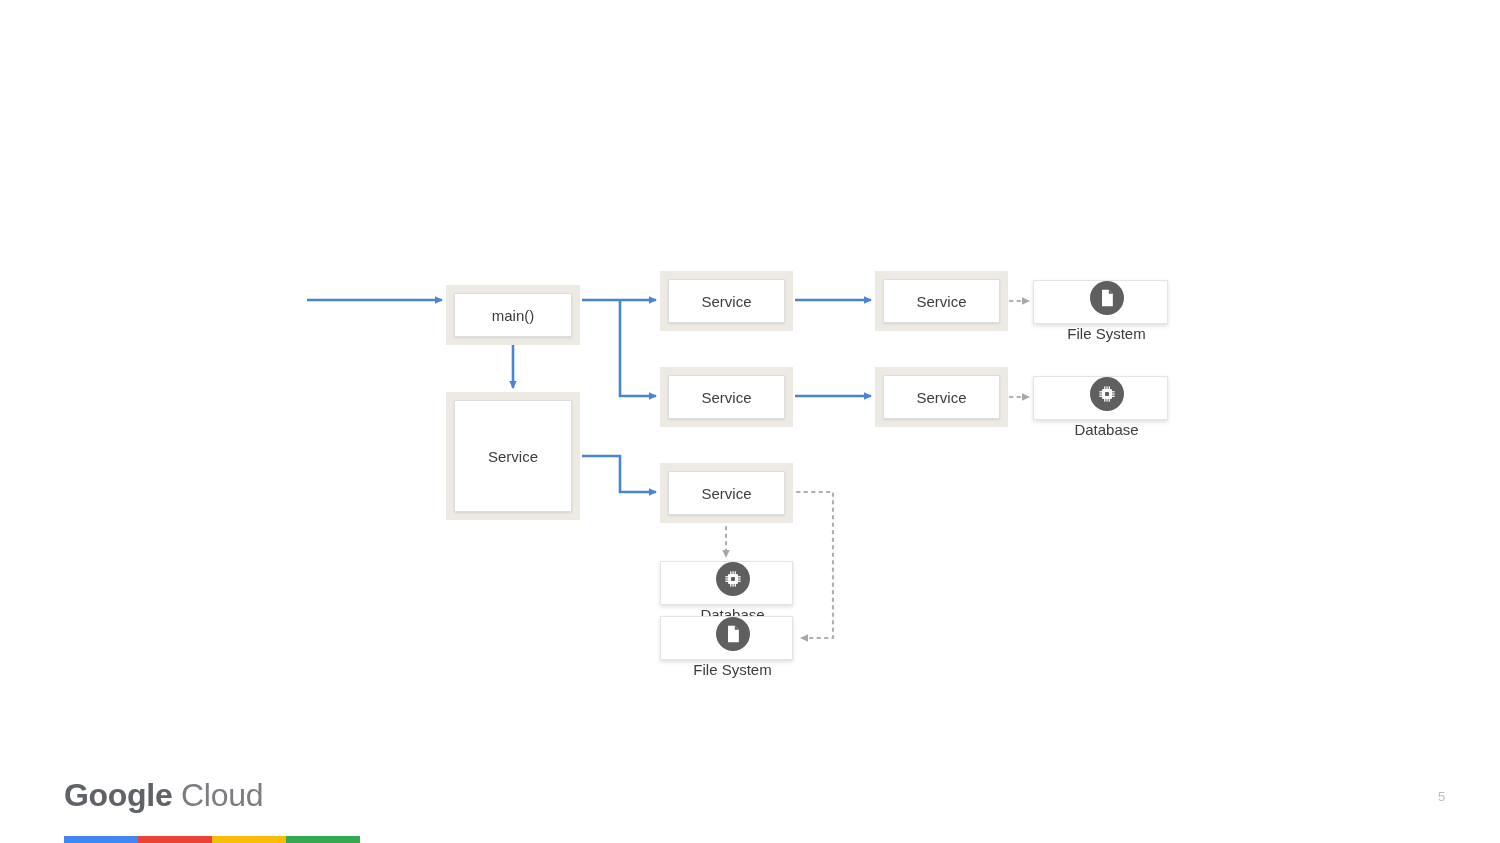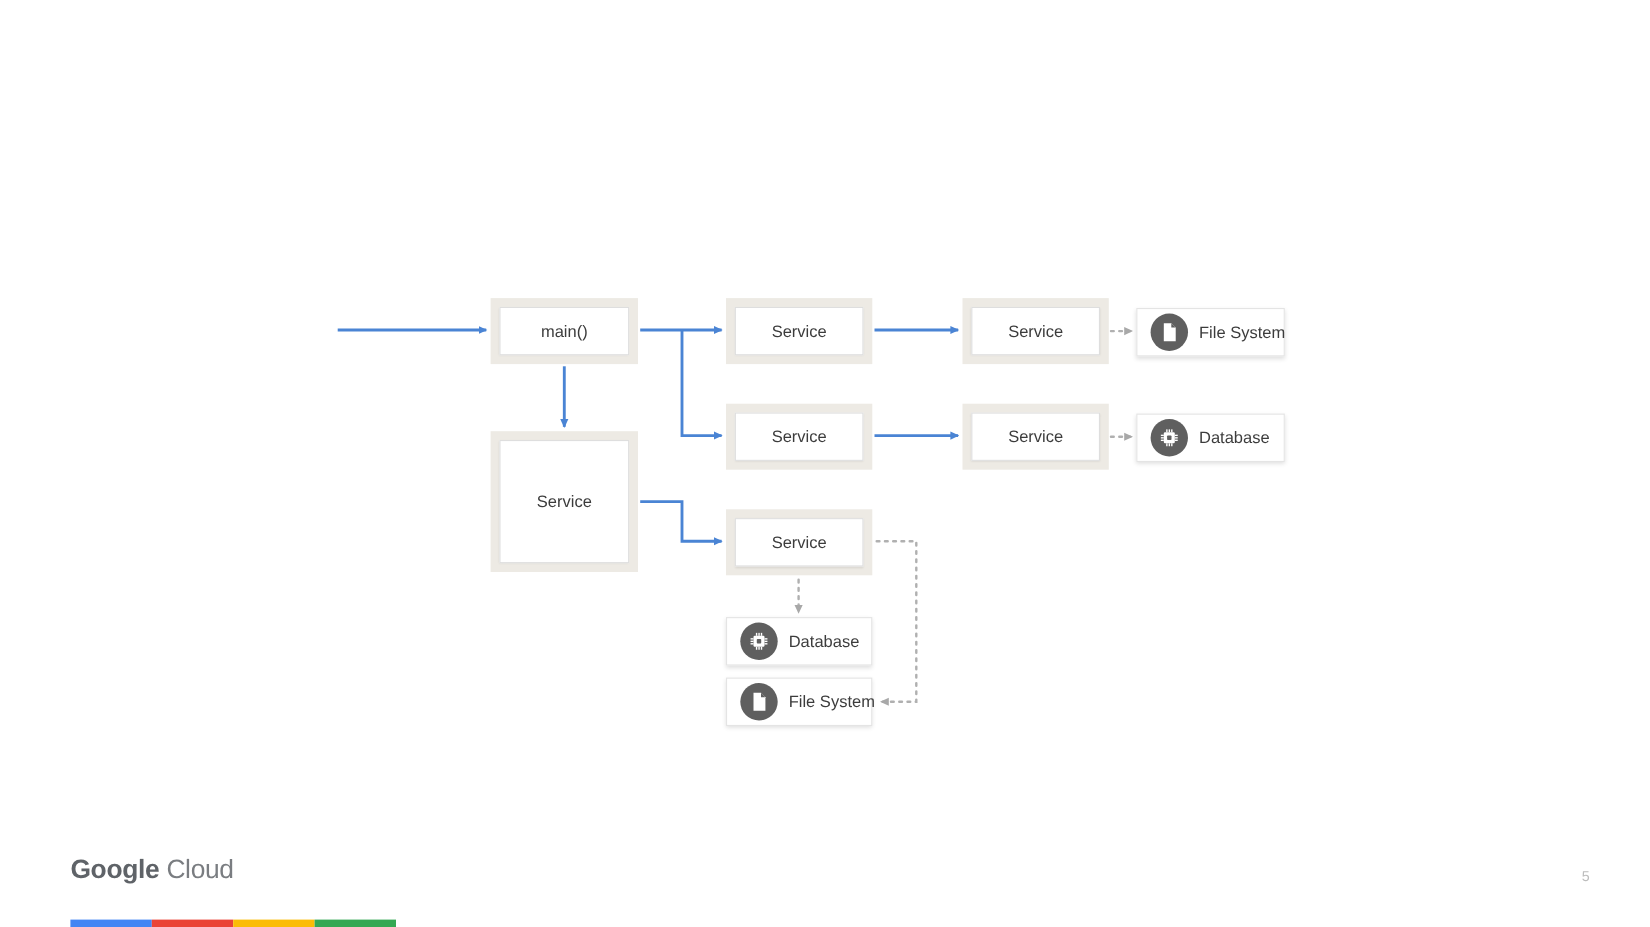--- a/index.html
+++ b/index.html
@@ -70,20 +70,21 @@
   
   .res-card {
     position: absolute;
     background: #ffffff;
     border: 1px solid #e4e4e4;
     box-shadow: 0 2px 4px rgba(0,0,0,0.13);
     display: flex;
     align-items: center;
     padding-left: 12px;
     gap: 10px;
+    flex-direction: column;
   }
   .res-icon {
     width: 34px;
     height: 34px;
     border-radius: 50%;
     background: #5f5f5f;
     display: flex;
     align-items: center;
     justify-content: center;
     flex: 0 0 auto;
@@ -93,21 +94,21 @@
     font-size: 15px;
     color: #3c3c3c;
     white-space: nowrap;
   }
 
   
   .footer-logo {
     position: absolute;
     left: 64px;
     top: 777px;
-    font-size: 24px;
+    font-size: 32px;
     color: #5f6368;
     letter-spacing: -0.3px;
     white-space: nowrap;
   }
   .footer-logo .g-bold { font-weight: 700; color: #5f6368; }
   .footer-logo .g-light { font-weight: 400; color: #7a7d81; }
 
   .page-num {
     position: absolute;
     left: 1438px;
@@ -166,21 +167,21 @@
         <path d="M1010,301 L1029,301" marker-end="url(#arrowGray)"></path>
 
         <path d="M1010,397 L1029,397" marker-end="url(#arrowGray)"></path>
 
         <path d="M726,527 L726,557" marker-end="url(#arrowGray)"></path>
 
         <path d="M797,492 L833,492 L833,638 L801,638" marker-end="url(#arrowGray)"></path>
       </g>
     </svg>
 
-    <div class="node-frame" style="left:446px; top:271px; width:134px; height:60px;">
+    <div class="node-frame" style="left:446px; top:285px; width:134px; height:60px;">
       <div class="node-inner">
         <span class="node-label">main()</span>
       </div>
     </div>
 
     <div class="node-frame" style="left:446px; top:392px; width:134px; height:128px;">
       <div class="node-inner">
         <span class="node-label">Service</span>
       </div>
     </div>

